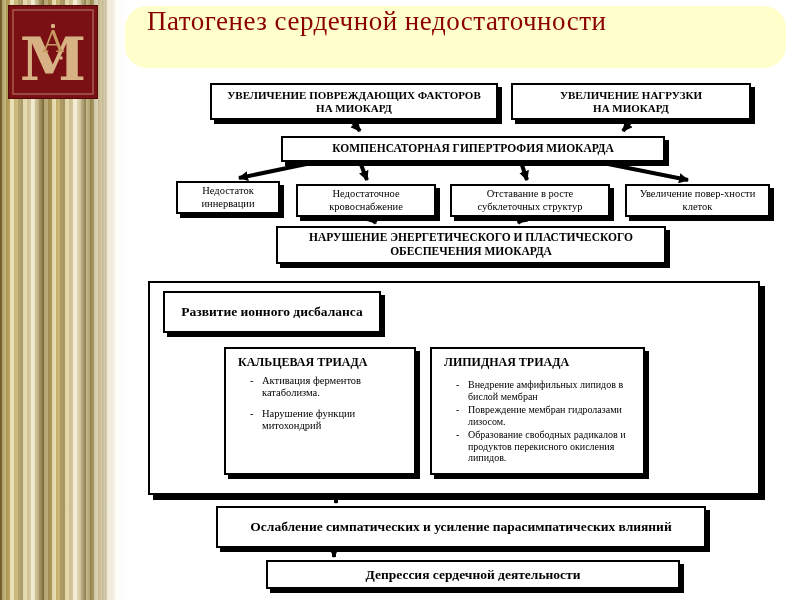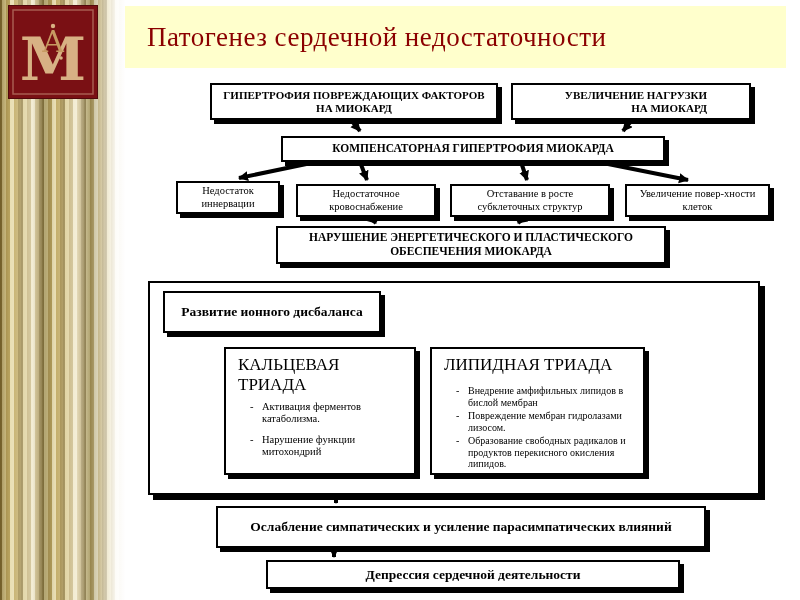--- a/index.html
+++ b/index.html
@@ -29,63 +29,63 @@
   .logo {
     position:absolute; left:8px; top:5px; width:88px; height:92px;
     background:#7a1014; border:1px solid #51090c;
     display:flex; align-items:center; justify-content:center;
   }
   .logo svg { width:84px; height:88px; }
 
   
   .title-band {
     position:absolute; left:125px; top:6px; width:661px; height:62px;
-    background:#ffffcc; display:flex; align-items:center;
+    background:#ffffcc; display:flex; align-items:flex-start;border-radius:22px;
   }
   .title-band h1 {
     margin:0 0 0 22px; font-size:27px; font-weight:normal;
     color:#8b0000; font-family:"Liberation Serif", serif; letter-spacing:.5px;
   }
 
   
   .arrows { position:absolute; left:0; top:0; width:800px; height:600px; }
 
   
   .fbox {
     position:absolute; background:#fff; border:2px solid #000;
     box-shadow:4px 4px 0 #000; box-sizing:border-box;
     display:flex; align-items:center; justify-content:center;
     text-align:center; line-height:1.18; padding:2px 6px;
     font-family:"Liberation Serif", serif;
   }
   .b { font-weight:bold; }
 
   .box-a { left:210px; top:83px;  width:288px; height:37px; font-size:11px; }
-  .box-b { left:511px; top:83px;  width:240px; height:37px; font-size:11px; padding:2px 42px;text-align:right; }
+  .box-b { left:511px; top:83px;  width:240px; height:37px; font-size:11px; padding:2px 42px; }
   .box-c { left:281px; top:136px; width:384px; height:26px; font-size:11.5px; }
 
   .box-d1 { left:176px; top:181px; width:104px; height:33px; font-size:10.5px; }
   .box-d2 { left:296px; top:184px; width:140px; height:33px; font-size:10.5px; }
   .box-d3 { left:450px; top:184px; width:160px; height:33px; font-size:10.5px; }
   .box-d4 { left:625px; top:184px; width:145px; height:33px; font-size:10.5px; }
 
   .box-e { left:276px; top:226px; width:390px; height:38px; font-size:11.5px; }
 
   .group { left:148px; top:281px; width:612px; height:214px; box-shadow:5px 5px 0 #000; }
 
   .box-f1 { left:163px; top:291px; width:218px; height:42px; font-size:13.5px; }
   .box-f2 { left:396px; top:291px; width:358px; height:42px; font-size:13.5px; }
 
   .triad {
     align-items:flex-start; justify-content:flex-start;
     flex-direction:column; text-align:left; padding:6px 8px 4px 12px;
   }
   .box-g1 { left:224px; top:347px; width:192px; height:128px; }
   .box-g2 { left:430px; top:347px; width:215px; height:128px; }
-  .triad-title { font-weight:normal; font-size:17px; margin-bottom:6px; }
+  .triad-title { font-weight:bold; font-size:12px; margin-bottom:6px; }
   .triad-list { list-style:none; margin:0; padding:0 4px 0 24px; }
   .triad-list li { position:relative; font-size:10.5px; line-height:1.15; }
   .triad-list li::before { content:"-"; position:absolute; left:-12px; }
   .box-g1 .triad-list li { margin-bottom:9px; width:112px; }
   .box-g2 .triad-title { margin-bottom:10px; }
   .box-g2 .triad-list li { font-size:10px; margin-bottom:2px; width:168px; }
 
   .box-h { left:216px; top:506px; width:490px; height:42px; font-size:13.5px; }
   .box-i { left:266px; top:560px; width:414px; height:29px; font-size:13.5px; }
 </style>
@@ -126,21 +126,21 @@
       <line x1="598" y1="162" x2="688" y2="180"></line>
       <line x1="368" y1="216" x2="376" y2="223"></line>
       <line x1="527" y1="216" x2="518" y2="223"></line>
       <line x1="336" y1="493" x2="336" y2="503"></line>
       <line x1="334" y1="547" x2="334" y2="557"></line>
     </g>
   </svg>
 
   <div class="fbox group"></div>
 
-  <div class="fbox box-a b">ГИПЕРТРОФИЯ ПОВРЕЖДАЮЩИХ ФАКТОРОВ НА МИОКАРД</div>
+  <div class="fbox box-a b">УВЕЛИЧЕНИЕ ПОВРЕЖДАЮЩИХ ФАКТОРОВ НА МИОКАРД</div>
   <div class="fbox box-b b">УВЕЛИЧЕНИЕ НАГРУЗКИ НА МИОКАРД</div>
   <div class="fbox box-c b">КОМПЕНСАТОРНАЯ ГИПЕРТРОФИЯ МИОКАРДА</div>
 
   <div class="fbox box-d1">Недостаток иннервации</div>
   <div class="fbox box-d2">Недостаточное кровоснабжение</div>
   <div class="fbox box-d3">Отставание в росте субклеточных структур</div>
   <div class="fbox box-d4">Увеличение повер-хности клеток</div>
 
   <div class="fbox box-f1 b">Развитие ионного дисбаланса</div>
 

